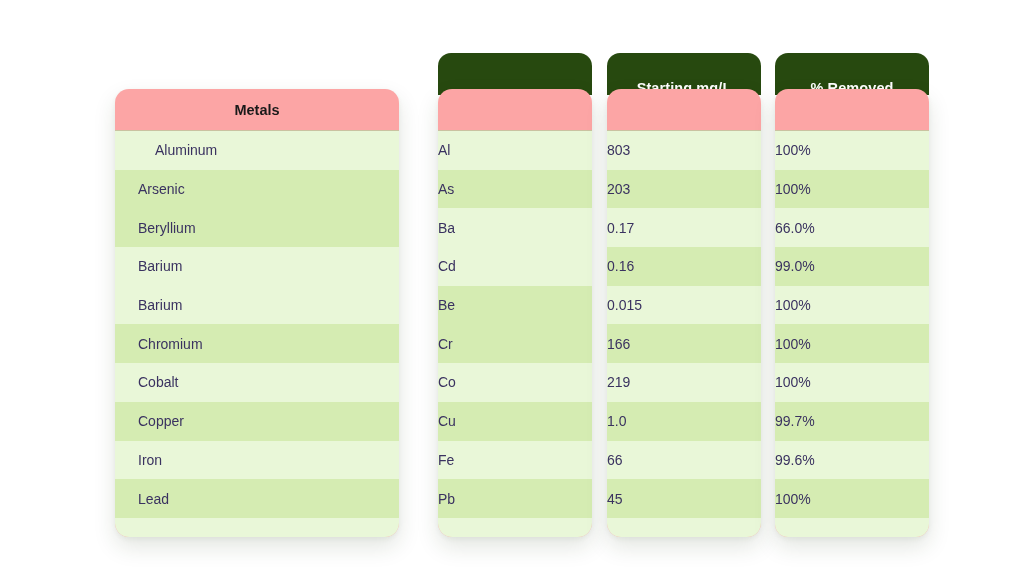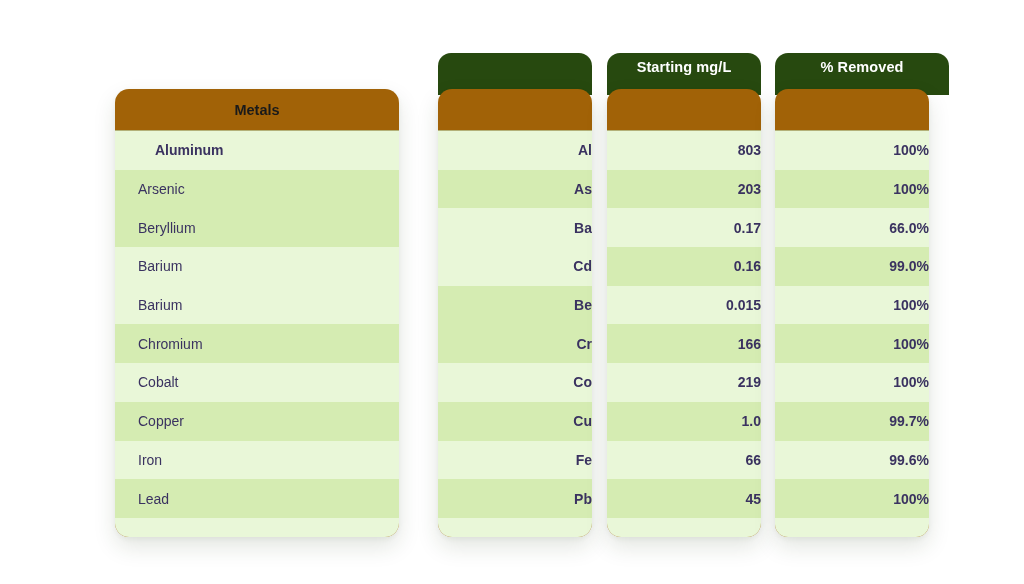--- a/index.html
+++ b/index.html
@@ -24,38 +24,38 @@
   .hdr-cap {
     position: absolute;
     top: 53px;
     height: 42px;
     background: #27490f;
     border-radius: 13px 13px 0 0;
     box-sizing: border-box;
     display: flex;
     align-items: flex-start;
     justify-content: center;
-    padding-top: 5px;
+    padding-top: 26px;
     z-index: 1;
   }
   .hdr-cap .hdr-text {
     color: #ffffff;
     font-size: 14.5px;
     font-weight: bold;
     letter-spacing: 0.1px;
     line-height: 18px;
     white-space: nowrap;
   }
 
   
   .card {
     position: absolute;
     top: 89px;
     height: 448px;
-    background: #a16207;
+    background: #fca5a5;
     border-radius: 14px;
     box-shadow: 0 10px 22px rgba(40, 60, 20, 0.13), 0 2px 5px rgba(40,60,20,0.06);
     overflow: hidden;
     z-index: 2;
     box-sizing: border-box;
   }
 
   .card-head {
     height: 41px;
     display: flex;
@@ -94,47 +94,47 @@
     line-height: 18px;
     width: 100%;
   }
 
   
   .col-names .cell {
     text-align: left;
     padding-left: 23px;
     font-weight: normal;
   }
-  .col-names .row:first-child .cell { font-weight: bold; padding-left: 40px; }
+  .col-names .row:first-child .cell { font-weight: normal; padding-left: 40px; }
 
   
   .col-val .cell {
-    text-align: right;
-    font-weight: bold;
+    text-align: left;
+    font-weight: normal;
   }
 
   .card-foot {
     background: #e9f7d8;
     height: 20px;
   }
 </style>
 </head>
 <body>
 
 <div id="stage">
 
   <div class="hdr-cap" style="left:438px; width:154px;">
     <span class="hdr-text"></span>
   </div>
 
   <div class="hdr-cap" style="left:607px; width:154px;">
     <span class="hdr-text">Starting mg/L</span>
   </div>
 
-  <div class="hdr-cap" style="left:775px; width:174px;">
+  <div class="hdr-cap" style="left:775px; width:154px;">
     <span class="hdr-text">% Removed</span>
   </div>
 
   <div class="card col-names" style="left:115px; width:284px;">
     <div class="card-head">
       <span class="card-head-title">Metals</span>
     </div>
     <div class="card-divider"></div>
     <div class="rows">
       <div class="row odd">

